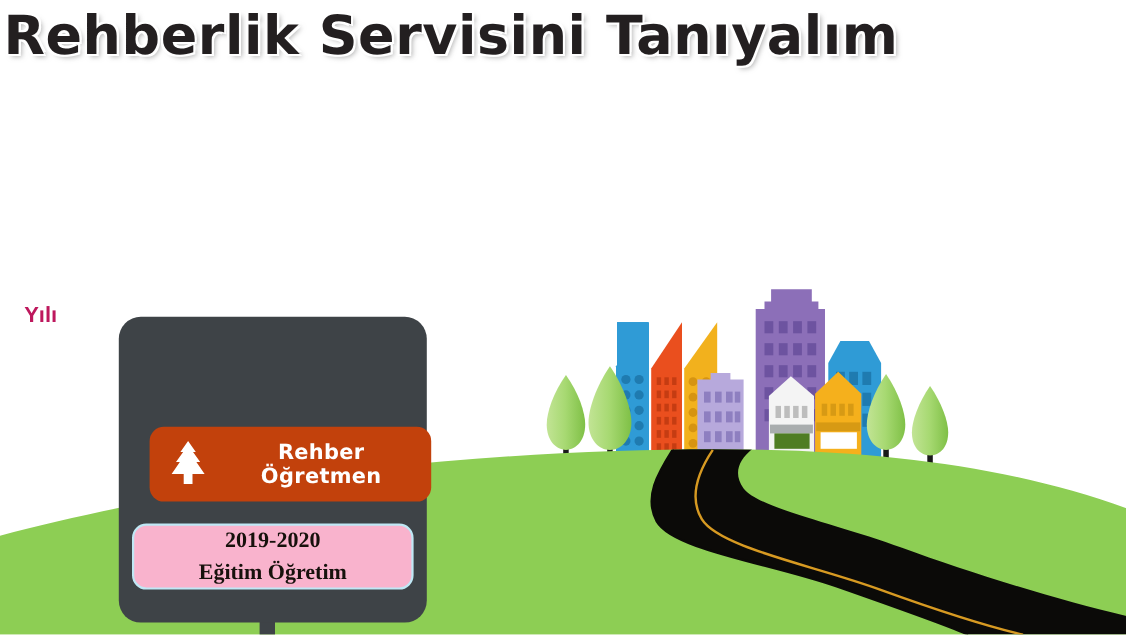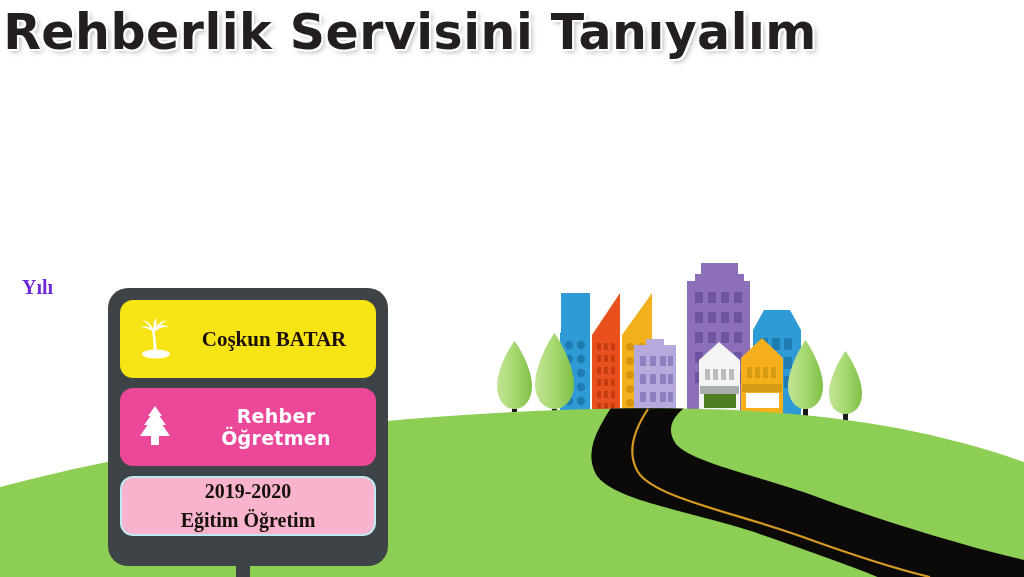--- a/index.html
+++ b/index.html
@@ -43,22 +43,23 @@
     position:absolute;left:12px;width:256px;
     border-radius:13px;
     display:flex;align-items:center;
     box-sizing:border-box;
   }
   #panel-name{
     top:12px;height:78px;background:#f7e415;
     padding-left:8px;
   }
   #panel-role{
-    top:100px;height:78px;background:#ec4899;
+    top:100px;height:68px;background:#c2410c;
     padding-left:8px;
+    margin-left:16px;
   }
   #panel-year{
     top:188px;height:60px;background:#f9b3cd;
     border:2px solid #bfe8f5;
     flex-direction:column;justify-content:center;
   }
   .panel-icon{width:54px;flex:0 0 54px;display:flex;align-items:center;justify-content:center;}
   .panel-text-name{
     flex:1;text-align:center;
     font-family:"Liberation Serif", serif;
@@ -71,22 +72,22 @@
     font-weight:bold;font-size:19px;color:#ffffff;
     padding-right:6px;letter-spacing:.3px;
   }
   .year-line{
     font-family:"Liberation Serif", serif;
     font-weight:bold;font-size:20px;color:#17110c;
     line-height:1.45;text-align:center;width:100%;
   }
   #year-overflow{
     position:absolute;left:22px;top:276px;
-    font-family:Liberation Serif, serif;
-    font-weight:bold;font-size:20px;color:#6d28d9;
+    font-family:Liberation Sans, sans-serif;
+    font-weight:bold;font-size:20px;color:#be185d;
     z-index:41;white-space:nowrap;
   }
   #sign-post{
     position:absolute;left:236px;top:560px;width:14px;height:17px;
     background:#3e4347;z-index:39;
   }
 </style>
 </head>
 <body>
 
@@ -283,37 +284,20 @@
                C858,557 900,570 930,577" fill="none" stroke="#d79a22" stroke-width="2.2"></path>
     </g>
   </svg>
 
   <div id="title">Rehberlik Servisini Tanıyalım</div>
 
   <div id="sign-post"></div>
 
   <div id="signboard">
 
-    <div class="panel" id="panel-name">
-      <span class="panel-icon">
-        <svg width="40" height="42" viewBox="0 0 40 42" aria-hidden="true">
-          <g fill="#ffffff">
-            <ellipse cx="21" cy="36" rx="14" ry="4.6"></ellipse>
-            <path d="M19.3,12 C20.6,18 21.4,27 21.6,34 L18.6,34 C18.8,27 18.2,18 16.6,12 Z"></path>
-            <path d="M18.5,11.5 C13.5,7.5 8.5,7.5 5,11 C9,9 14,10.5 17.5,13.5 Z"></path>
-            <path d="M19.5,11 C24,6 30,6 34,9.5 C29.5,8 24.5,9.5 21,12.8 Z"></path>
-            <path d="M18.2,10.8 C15.5,5.5 11.5,2.5 7.5,2.5 C11.5,4.5 14.8,7.5 16.8,12 Z"></path>
-            <path d="M20.2,10.5 C23.2,5 27.8,2.2 32,2.5 C27.5,4.5 24,7.5 22,12 Z"></path>
-            <path d="M18.8,10.2 C18.2,5.8 19,2.2 20.8,0 C21.8,3 21.6,6.8 20.8,10.5 Z"></path>
-            <circle cx="19.6" cy="11.2" r="2.1"></circle>
-          </g>
-        </svg>
-      </span>
-      <span class="panel-text-name">Coşkun BATAR</span>
-    </div>
 
     <div class="panel" id="panel-role">
       <span class="panel-icon">
         <svg width="38" height="44" viewBox="0 0 38 44" aria-hidden="true">
           <g fill="#ffffff">
             <path d="M19,1 L26,11 L23.5,11 L30,20 L26.5,20 L34,31 L23,31 L23,40 L15,40 L15,31 L4,31 L11.5,20 L8,20 L14.5,11 L12,11 Z"></path>
           </g>
         </svg>
       </span>
       <span class="panel-text-role">Rehber Öğretmen</span>

